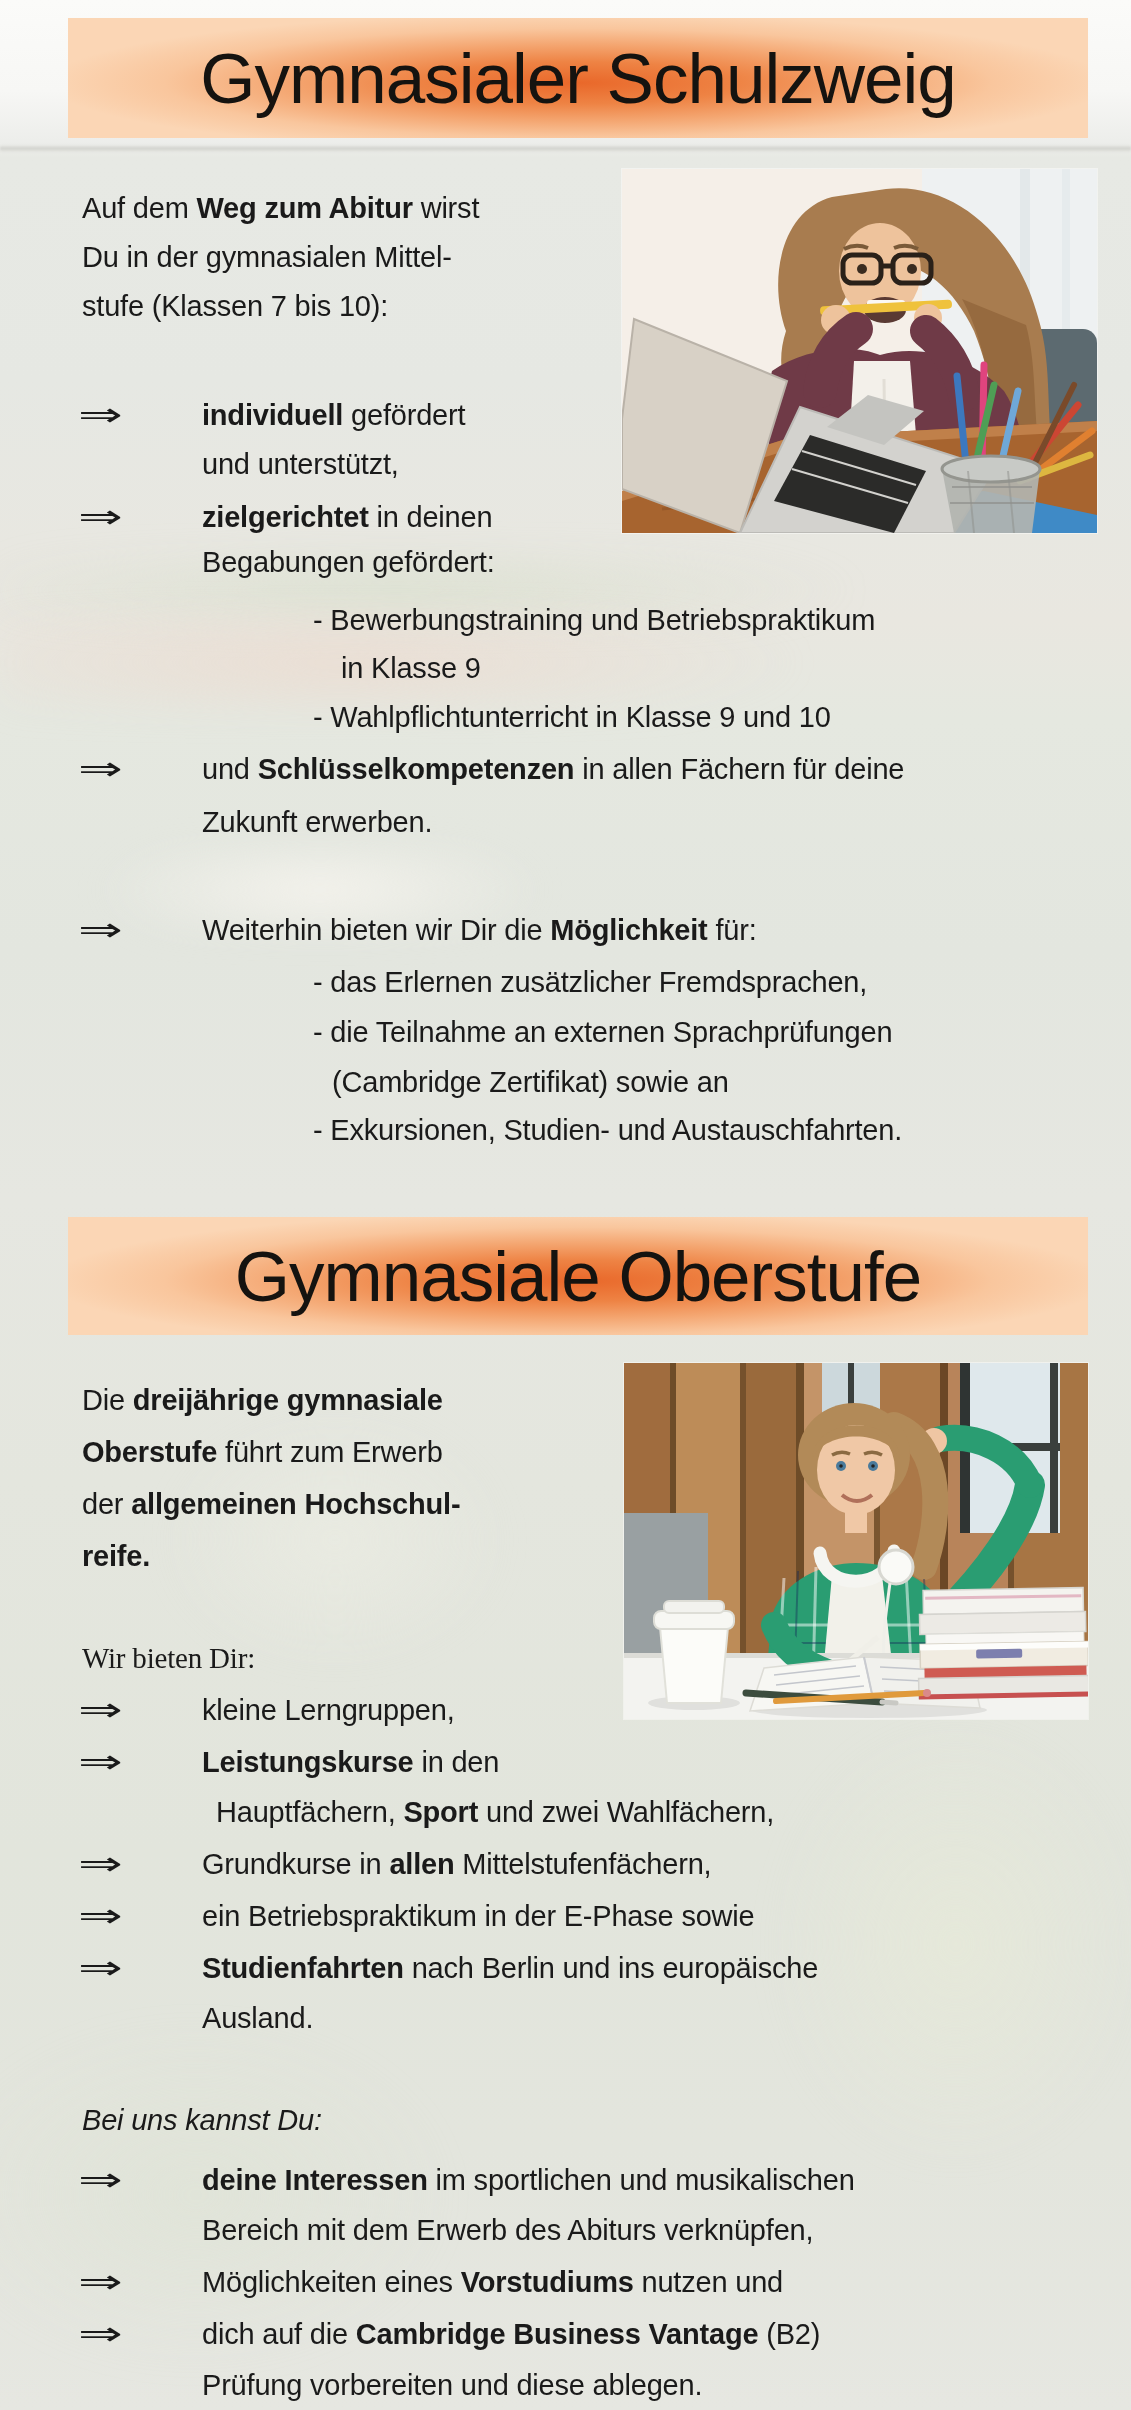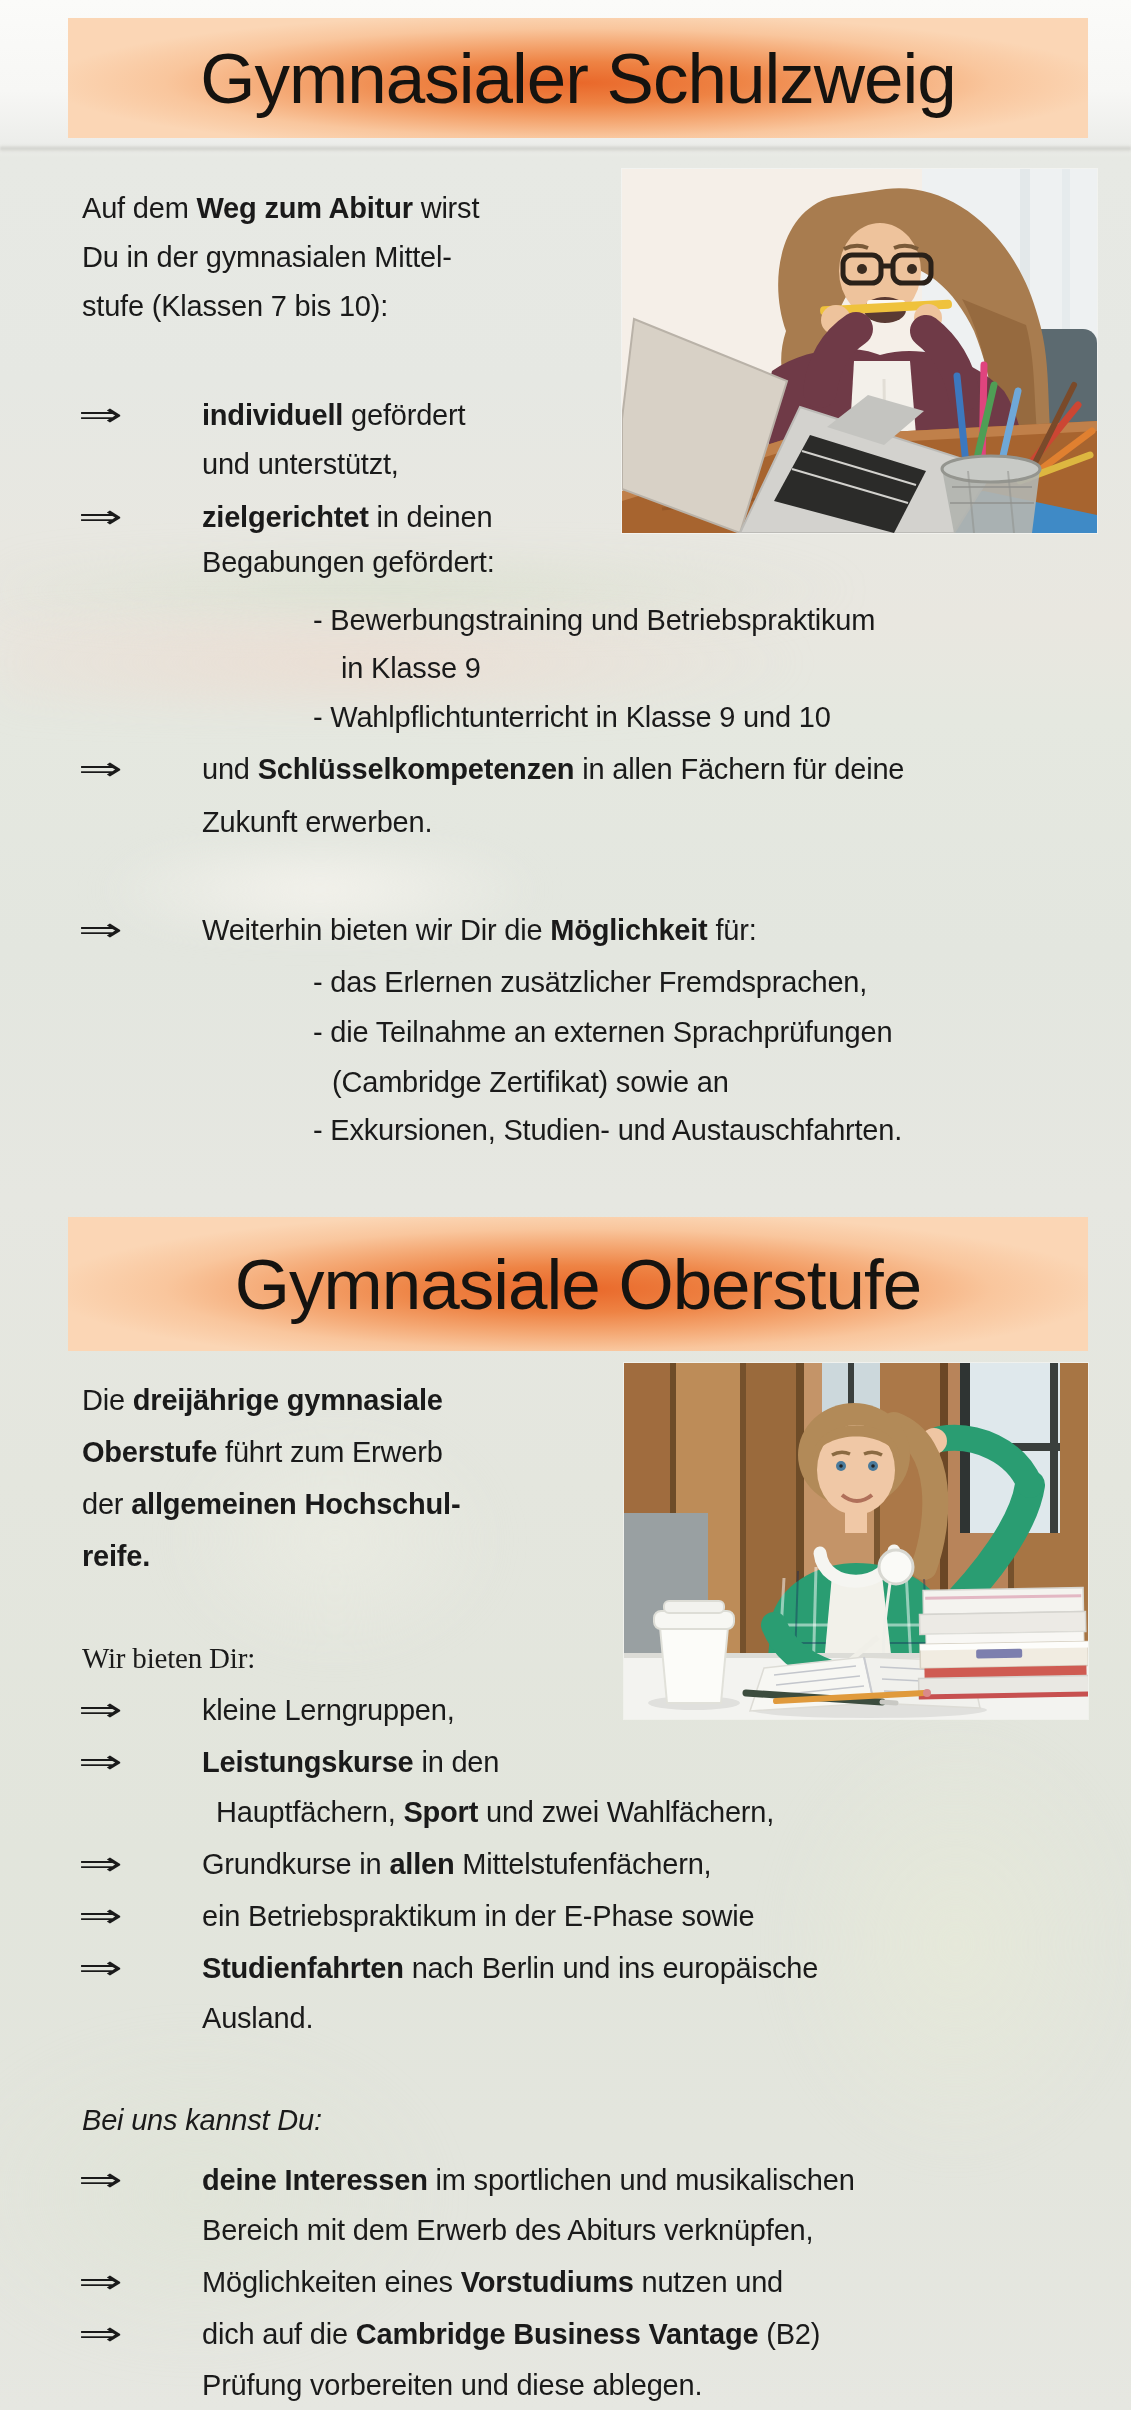--- a/index.html
+++ b/index.html
@@ -15,21 +15,21 @@
   .blob{position:absolute;pointer-events:none;filter:blur(16px);}
   .tornedge{position:absolute;left:0;top:145px;width:1131px;height:7px;
     background:linear-gradient(180deg,rgba(186,186,180,0),rgba(186,186,180,.55),rgba(186,186,180,0));
     filter:blur(1px);}
   .banner{
     position:absolute;left:68px;width:1020px;display:flex;align-items:center;justify-content:center;
     background:radial-gradient(ellipse 52% 58% at 50% 54%,
       #e9682a 0%,#ee8344 30%,#f4a671 55%,#f9c69d 78%,#fbd6b5 100%),#fbd6b5;
   }
   .banner-1{top:18px;height:120px;}
-  .banner-2{top:1217px;height:134px;}
+  .banner-2{top:1217px;height:118px;}
   .banner .title{font-size:71px;letter-spacing:-1px;color:#151310;white-space:nowrap;}
   .line{position:absolute;white-space:nowrap;font-size:29px;line-height:50px;height:50px;letter-spacing:-.2px;}
   .line b{font-weight:700;}
   .arrow{position:absolute;left:78px;width:34px;font-size:33px;line-height:50px;height:50px;
     font-family:"DejaVu Sans",sans-serif;transform:scaleX(1.62);transform-origin:left center;color:#1a1a1a;}
   .photo{position:absolute;margin:0;padding:0;box-shadow:0 0 0 1px rgba(255,255,255,.45);}
   .photo svg{display:block;}
 </style>
 </head>
 <body>

